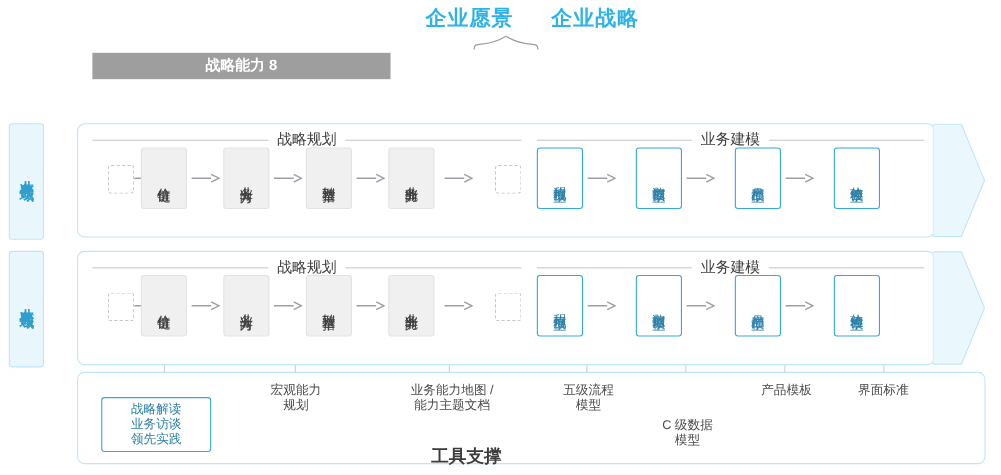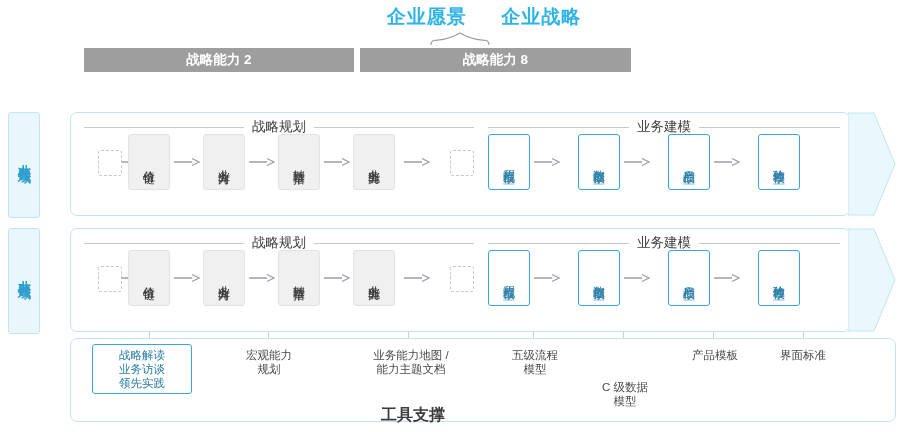--- a/index.html
+++ b/index.html
@@ -56,44 +56,43 @@
   .node{position:absolute;width:42px;height:56px;border-radius:3px;display:flex;align-items:center;justify-content:center;text-align:center;
         font-size:12px;line-height:14px;color:#3c3c3c;box-sizing:border-box;}
   .node.gray{background:#f0f0f0;border:1px solid #e3e3e3;}
   .node.blue{background:#ffffff;border:1.5px solid #35a8dd;color:#2b7fa8;}
   .node span{writing-mode:vertical-rl;letter-spacing:1px;}
 
   .arw{position:absolute;width:26px;height:10px;}
 
   
   .tool{position:absolute;left:70px;top:338px;width:826px;height:84px;border:1px solid #bfe6f7;border-radius:7px;box-sizing:border-box;background:#fff;}
-  .tool-title{position:absolute;left:0;bottom:6px;width:826px;text-align:center;color:#3c3c3c;font-weight:bold;font-size:16px;}
+  .tool-title{position:absolute;left:0;bottom:6px;width:826px;text-align:center;color:#3c3c3c;font-weight:bold;font-size:16px;padding-left:11px;}
 
   .tnote{position:absolute;font-size:11.5px;line-height:14px;color:#4a4a4a;text-align:center;}
-  .tnote.boxed{border:1px solid #35a8dd;border-radius:3px;color:#2b7fa8;padding:3px 5px;background:#fff;}
+  .tnote.boxed{border:1px solid #35a8dd;border-radius:3px;color:#2b7fa8;padding:3px 5px;background:#fff;margin-top:17px;}
 
   
   .tick{position:absolute;width:1px;background:#cfcfcf;}
 </style>
 </head>
 <body>
 
 <div class="wrap">
 
   <div class="top-titles">
     <span>企业愿景</span>
     <span>企业战略</span>
   </div>
 
   <svg class="brace" viewBox="0 0 60 14">
     <path d="M1 13 C1 4 10 13 30 1 C50 13 59 4 59 13" fill="none" stroke="#9e9e9e" stroke-width="1.2"></path>
   </svg>
 
   <div class="cap-row">
-    <div class="cap c2">战略能力 2</div>
     <div class="cap c3">战略能力 8</div>
   </div>
 
 
   <div class="domain d1">业务领域 1</div>
   <div class="domain d2">业务领域 2</div>
 
   <div class="band b1">
     <div class="box"></div>
     <svg class="tip" viewBox="0 0 48 104">

